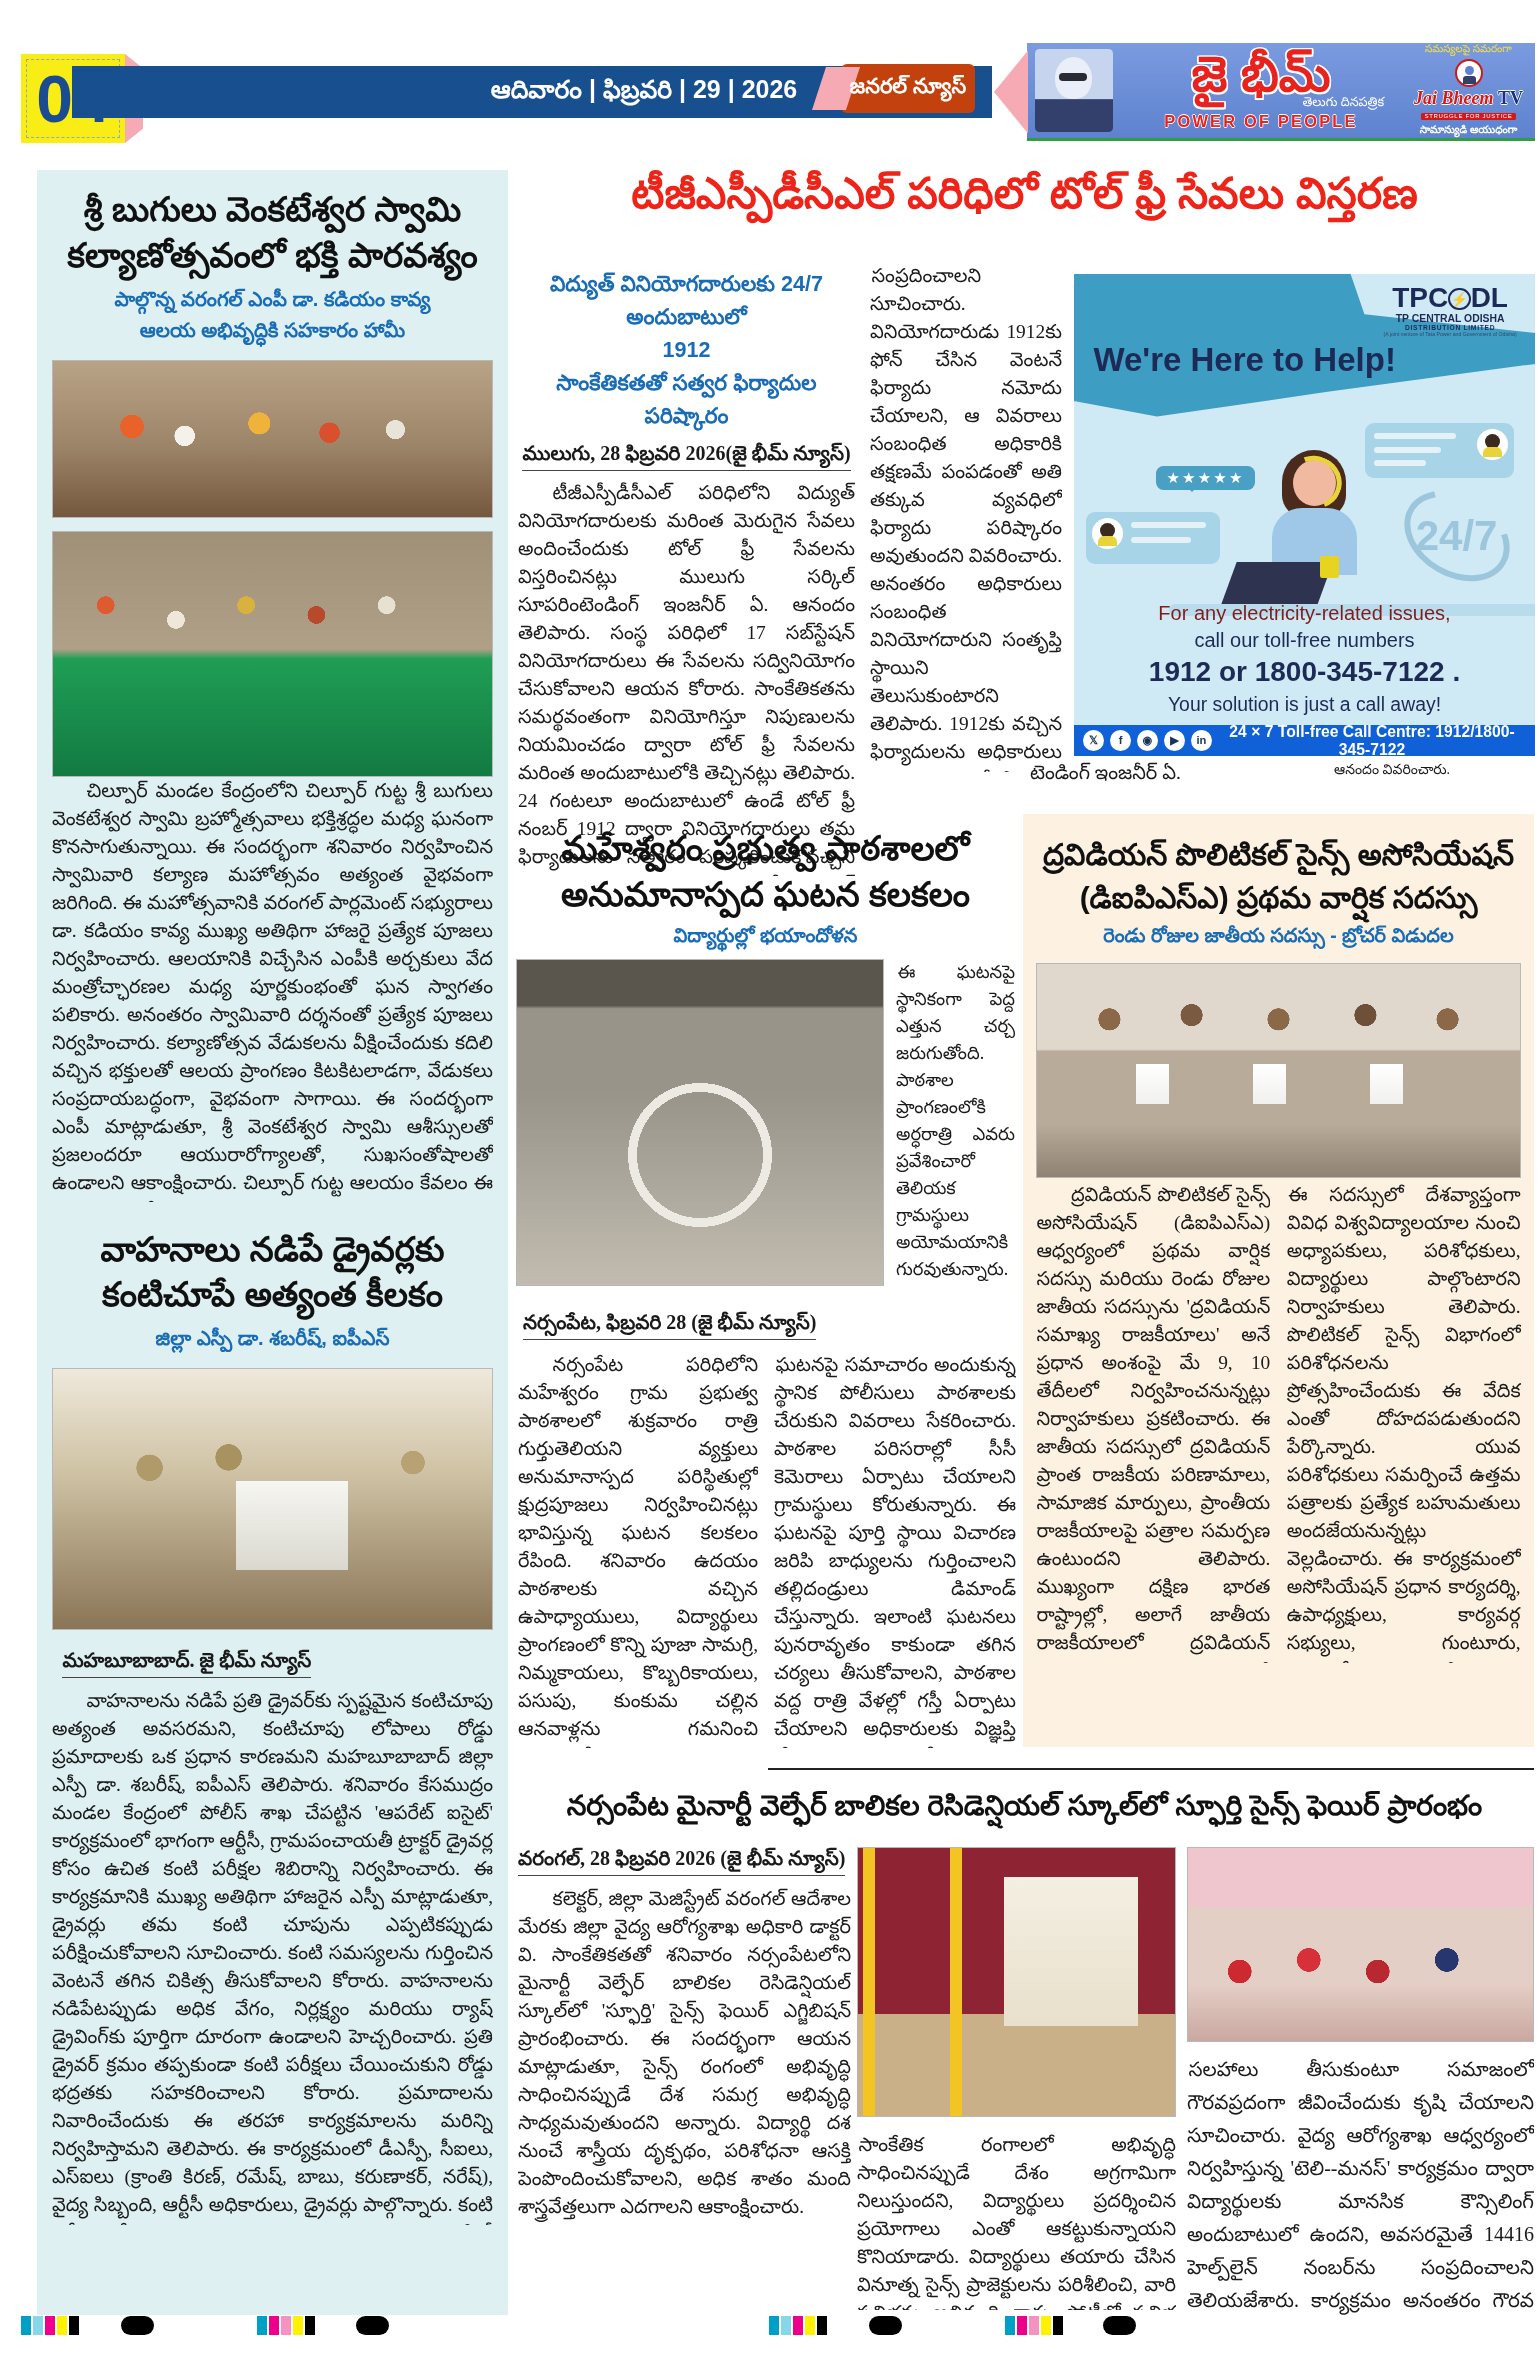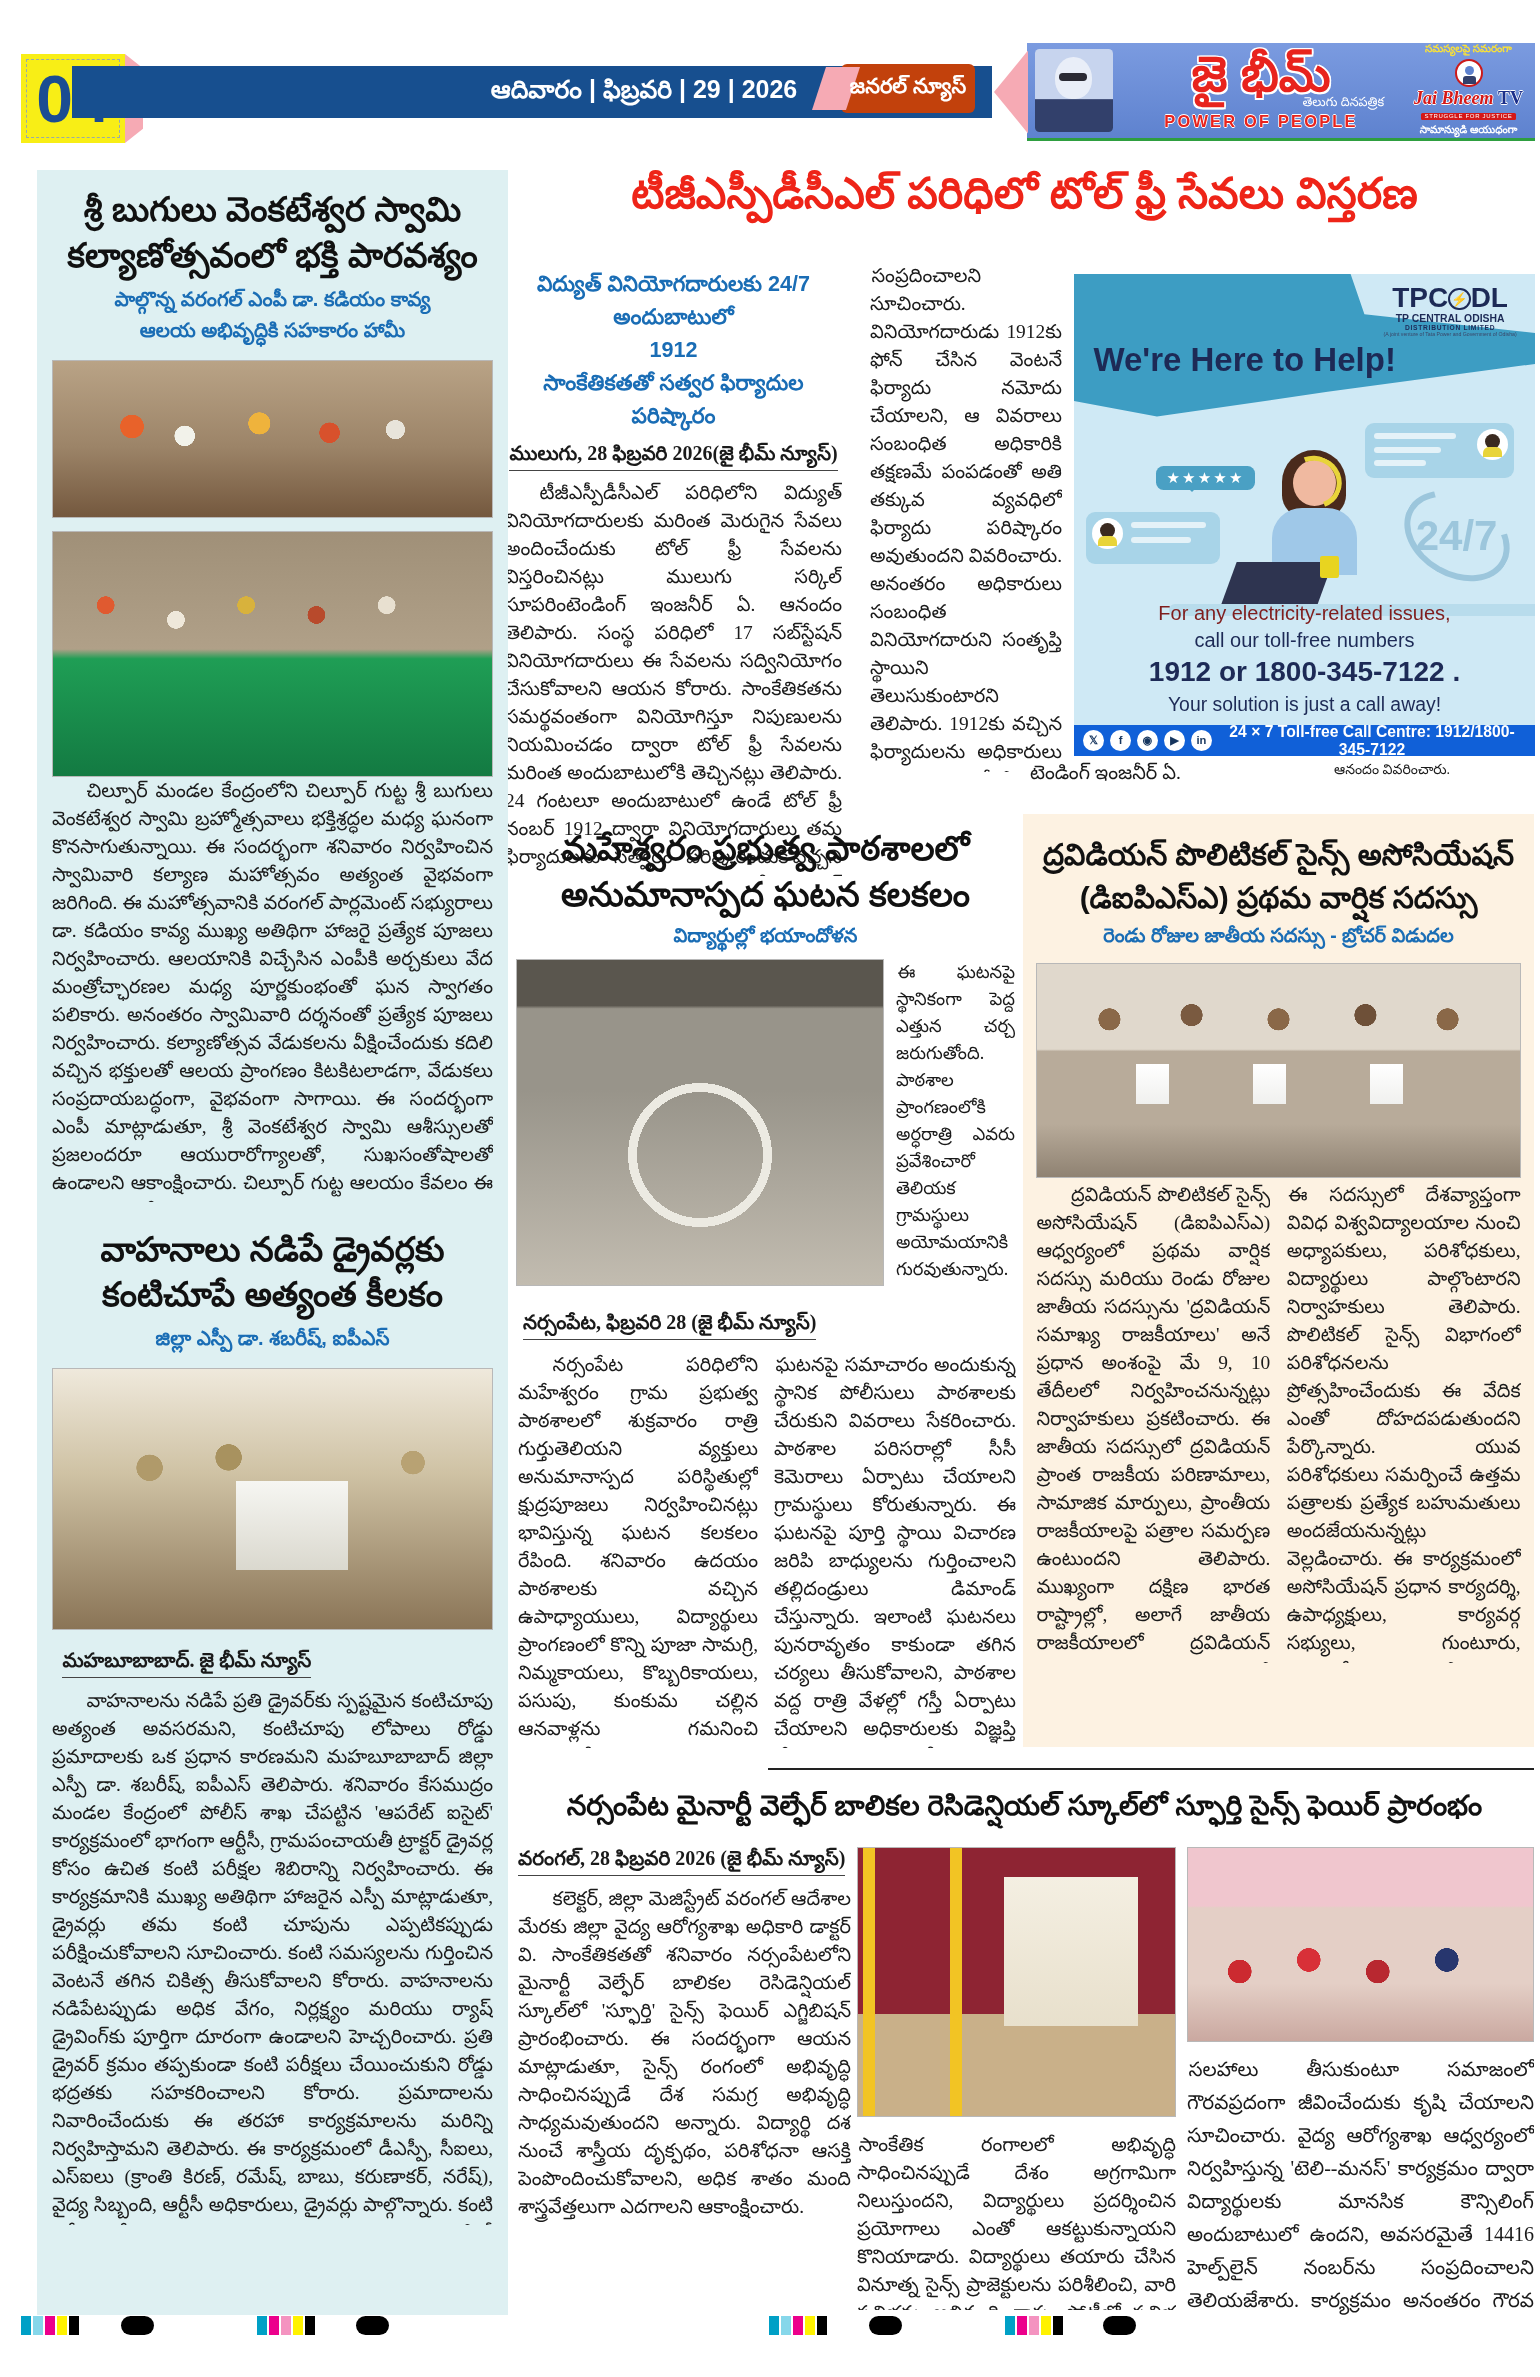--- a/index.html
+++ b/index.html
@@ -18,42 +18,42 @@
   .masthead { position:absolute; left:1027px; top:43px; width:508px; height:98px; background:linear-gradient(180deg,#7b9be0,#5e82cf); border-bottom:3.7px solid #2e9e40; display:flex; align-items:center; padding:4.5px 7.5px; z-index:2; }
   .masthead::before { content:""; position:absolute; left:-33px; top:7.5px; width:34px; height:83px; background:#f6aab4; clip-path:polygon(100% 0,0 50%,100% 100%); }
   .mh-portrait { width:78px; height:83px; background:linear-gradient(180deg,#c7d4ee 0 60%,#32406b 61% 100%); border-radius:4.5px; position:relative; flex:none; }
   .mh-portrait::before { content:""; position:absolute; left:20px; top:7.5px; width:37px; height:42px; background:#e9eef8; border-radius:50% 50% 45% 45%; }
   .mh-portrait::after { content:""; position:absolute; left:24.6px; top:24px; width:28px; height:7.5px; background:#2a2a34; border-radius:3.7px; }
   .mh-center { flex:1; text-align:center; padding:0 6px; }
   .mh-title { font-family:"Liberation Sans", sans-serif; font-weight:900; font-size:49px; line-height:48px; color:#e8231d; text-shadow:1.5px 0 #fff,-1.5px 0 #fff,0 1.5px #fff,0 -1.5px #fff,1.5px 1.5px #fff,-1.5px -1.5px #fff,1.5px -1.5px #fff,-1.5px 1.5px #fff; }
   .mh-sub { color:#fff; font-size:12.7px; text-align:right; padding-right:19.4px; margin-top:-3px; }
   .mh-tag { font-family:"Liberation Sans", sans-serif; font-weight:800; font-size:16.4px; letter-spacing:2.2px; color:#e8231d; text-shadow:0.7px 0 #fff,-0.7px 0 #fff,0 0.7px #fff,0 -0.7px #fff; }
   .mh-right { width:118px; flex:none; text-align:center; color:#fff; }
-  .mh-yellow { color:#f8e03a; font-size:10.4px; font-weight:700; }
+  .mh-yellow { color:#f8e03a; font-size:10.4px; font-weight:400; }
   .mh-tvcircle { width:28px; height:28px; background:#fff; border:2.2px solid #cc1a1a; border-radius:50%; margin:2.2px auto; position:relative; }
   .mh-tvcircle::before { content:""; position:absolute; left:8.2px; top:5.2px; width:9px; height:9px; background:#5e82cf; border-radius:50%; }
   .mh-tvcircle::after { content:""; position:absolute; left:6px; top:15px; width:13.4px; height:7.5px; background:#32406b; border-radius:3px 3px 0 0; }
   .mh-tvname { font-family:"Liberation Serif", serif; font-weight:700; font-style:italic; font-size:18px; color:#d41818; text-shadow:0.7px 0 #fff,-0.7px 0 #fff,0 0.7px #fff,0 -0.7px #fff; line-height:18px; }
   .mh-tvname b { color:#1b2f8a; font-style:normal; }
   .mh-tvtag { background:#d41818; color:#fff; font-family:"Liberation Sans", sans-serif; font-size:6px; letter-spacing:0.7px; display:inline-block; padding:0.7px 3px; border-radius:1.5px; }
   .mh-white { color:#fff; font-size:10.4px; font-weight:700; margin-top:1.5px; }
 
   
   .headline { font-family:"Liberation Sans", sans-serif; font-weight:800; color:#111; text-align:center; }
   .subhead { font-family:"Liberation Sans", sans-serif; font-weight:700; color:#1a6db5; text-align:center; }
   .dateline { font-weight:700; font-size:20px; color:#1a1a1a; }
   .dateline span { display:inline-block; border-bottom:1.5px solid #444; }
   .bodytext { font-size:19.4px; line-height:28px; color:#1a1a1a; text-align:justify; overflow:hidden; }
   .bodytext::first-letter { padding-left:1.5px; }
   .indent { text-indent:33px; }
   .photo { border:0.7px solid #b8b8b8; }
 
   
   .lead-headline { position:absolute; left:514px; top:152px; width:1021px; font-family:"Liberation Sans", sans-serif; font-weight:900; font-size:43px; line-height:82px; color:#ee2418; text-align:center; }
-  .lead-col1 { position:absolute; left:505px; top:267px; width:337px; }
+  .lead-col1 { position:absolute; left:518px; top:267px; width:337px; }
   .lead-col1 .subhead { font-size:21.6px; line-height:33px; }
   .lead-col1 .dateline { display:block; text-align:center; margin:10.4px 0 7.5px; }
   .lead-col2 { position:absolute; left:870px; top:262px; width:192px; height:510px; }
   .lead-tail-l { position:absolute; left:1030px; top:762px; width:253px; font-size:19.4px; color:#1a1a1a; }
   .lead-tail-r { position:absolute; left:1334px; top:762px; width:200px; font-size:14px; color:#1a1a1a; }
 
   
   .ad { position:absolute; left:1074px; top:274px; width:461px; height:482px; background:#cfe9f5; overflow:hidden; }
   .ad-brush { position:absolute; left:0; top:0; width:100%; height:155px; background:#3d9dc3; clip-path:polygon(0 0,60% 0,63% 26%,100% 38%,100% 58%,55% 76%,18% 92%,0 82%); }
   .ad-logo { position:absolute; top:9px; right:10.4px; width:149px; text-align:center; color:#1d2a56; font-family:"Liberation Sans", sans-serif; }

